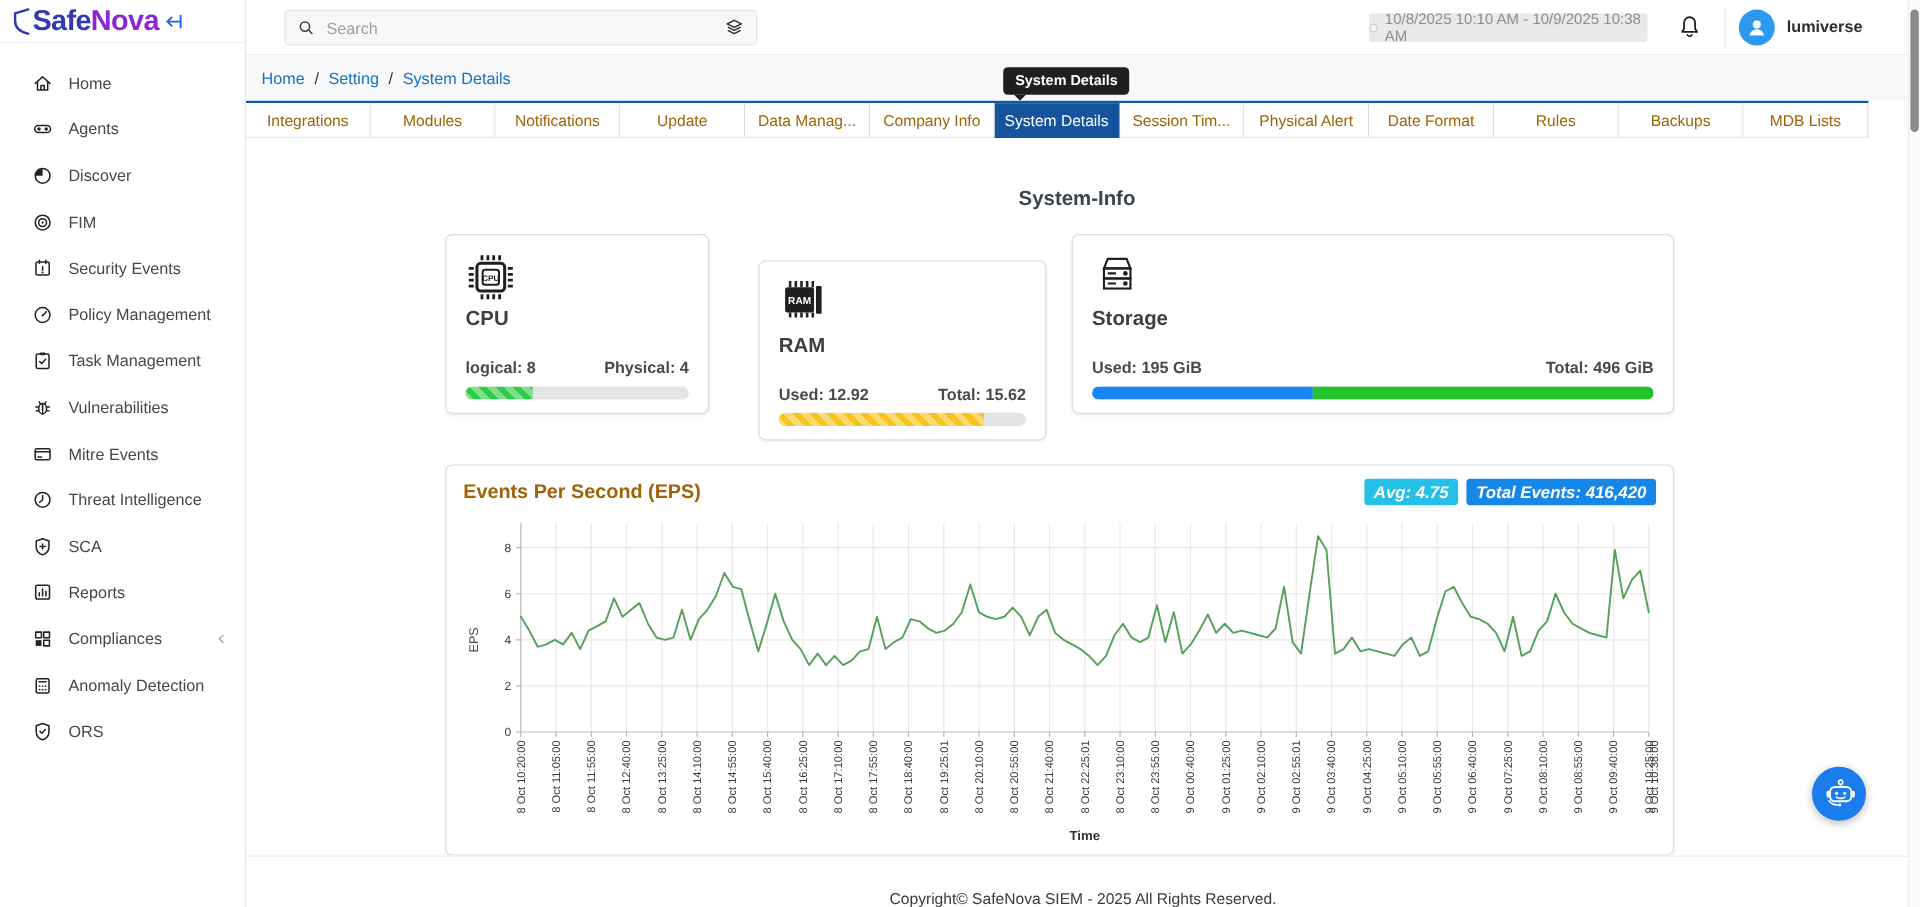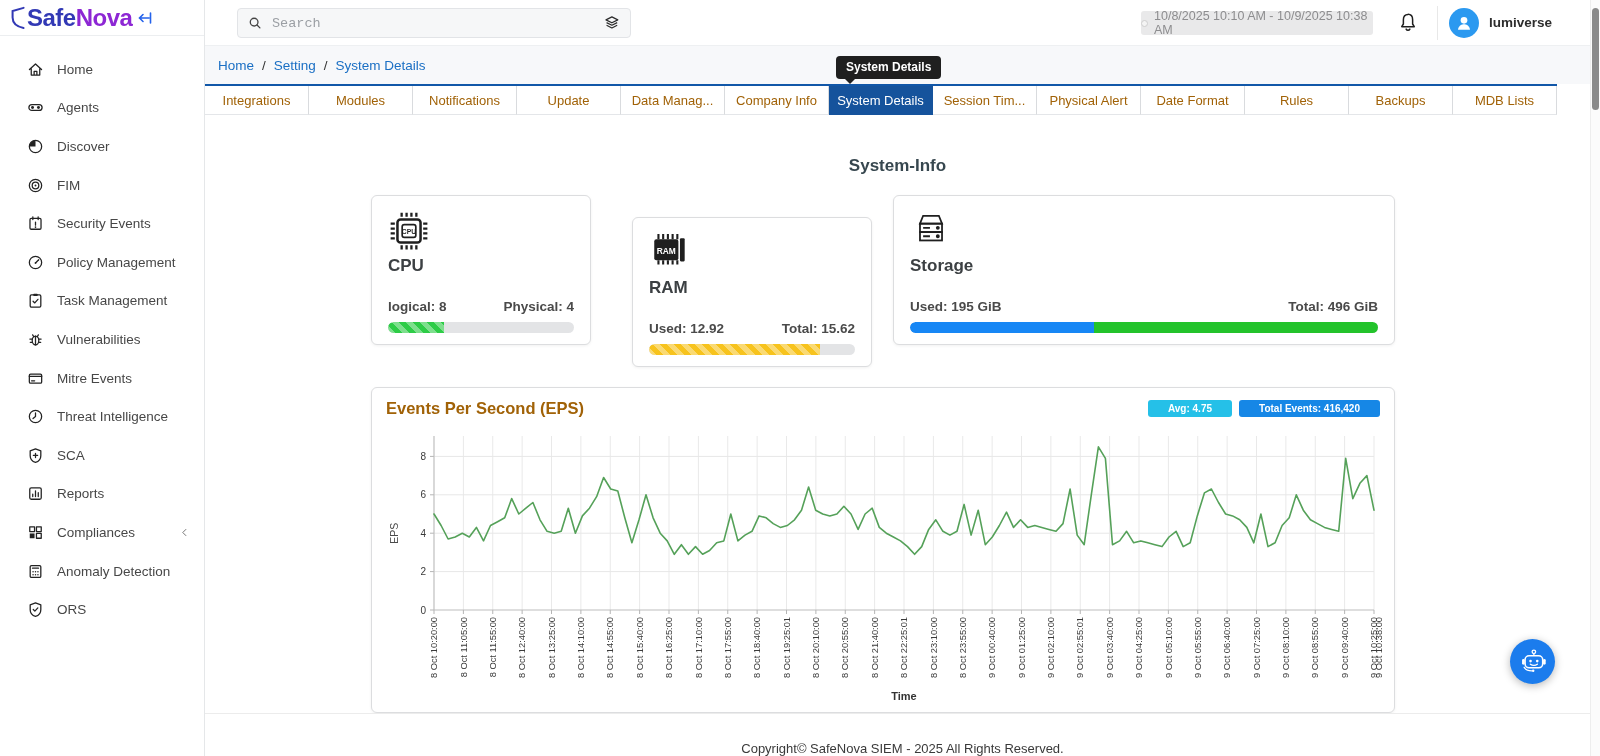--- a/index.html
+++ b/index.html
@@ -16,21 +16,21 @@
   .collapse-btn { margin-left:4px; display:flex; align-items:center; cursor:pointer; }
   .nav { padding-top:14px; }
   .side-item { display:flex; align-items:center; gap:13px; height:38.6px; padding:0 14px 0 27px; color:#474747; font-size:13.5px; cursor:pointer; }
   .side-item .icn { width:17px; height:17px; color:#232323; display:flex; flex:0 0 auto; }
   .side-item .icn svg { width:17px; height:17px; }
   .side-chev { margin-left:auto; color:#5a5a5a; display:flex; }
 
   
   .topbar { position:absolute; left:205px; top:0; width:1385px; height:46px; background:#fff; border-bottom:1px solid #eef0f2; z-index:5; }
   .search-box { position:absolute; left:32px; top:8px; width:394px; height:30px; background:#f6f7f8; border:1px solid #e2e4e7; border-radius:4px; display:flex; align-items:center; padding:0 10px; gap:8px; }
-  .search-box input { border:none; background:transparent; outline:none; font-size:13.5px; color:#b91c1c; width:100%;font-family:Liberation Mono, monospace; }
+  .search-box input { border:none; background:transparent; outline:none; font-size:13.5px; color:#b91c1c; width:100%; }
   .search-box input::placeholder { color:#9b9fa4; }
   .date-pill { position:absolute; left:936px; top:11px; width:232px; height:24px; background:#e9e9ea; border-radius:3px; display:flex; align-items:center; justify-content:center; gap:6px; font-size:12.5px; color:#8d8d8f; cursor:pointer; }
   .pill-dot { width:7px; height:7px; border-radius:50%; border:1px solid #cfcfcf; background:#f4f4f4; flex:0 0 auto; }
   .bell { position:absolute; left:1193px; top:12px; width:20px; height:22px; color:#1f1f1f; cursor:pointer; }
   .top-divider { position:absolute; left:1232px; top:6px; height:34px; border-left:1px solid #e8e8e8; }
   .avatar { position:absolute; left:1244px; top:8px; width:30px; height:30px; border-radius:50%; background:#2b99f0; display:flex; align-items:center; justify-content:center; cursor:pointer; }
   .username { position:absolute; left:1284px; top:15px; font-size:13.5px; font-weight:600; color:#2d2d2d; }
 
   
   .breadcrumb-row { position:absolute; left:205px; top:46px; width:1385px; height:38px; background:#f7f8fa; display:flex; align-items:center; padding-left:13px; font-size:13.5px; z-index:2; }
@@ -55,21 +55,21 @@
   .stats { display:flex; justify-content:space-between; margin-top:23px; font-size:13.5px; font-weight:bold; color:#4a4a4a; }
   .bar { margin-top:8px; height:11px; background:#e3e4e6; border-radius:6px; overflow:hidden; display:flex; }
   .bar .seg { height:100%; border-radius:6px 0 0 6px; }
   .bar .seg + .seg { border-radius:0; }
   .seg.striped { background-image:repeating-linear-gradient(45deg, rgba(255,255,255,.38) 0 5px, rgba(255,255,255,0) 5px 10px); }
 
   .eps-card { position:absolute; left:371px; top:387px; width:1024px; height:326px; background:#fff; border:1px solid #dcdddf; border-radius:6px; box-shadow:0 1px 3px rgba(0,0,0,.06); }
   .eps-head { position:absolute; left:14px; right:14px; top:11px; display:flex; align-items:center; }
   .eps-title { font-size:16.5px; font-weight:bold; color:#a16207; }
   .badges { margin-left:auto; display:flex; gap:7px; }
-  .badge { font-size:10px; font-weight:bold; color:#fff; padding:3px 20px; border-radius:3px; white-space:nowrap; }
+  .badge { font-size:14px; font-weight:bold; color:#fff; padding:3px 8px; border-radius:3px; white-space:nowrap;font-style:italic; }
   #eps-chart { position:absolute; left:10px; top:40px; width:1004px; height:280px; }
 
   .footer { position:absolute; left:205px; top:713px; width:1395px; height:43px; background:#fff; border-top:1px solid #ececec; display:flex; justify-content:center; padding-top:27px; font-size:13px; color:#3a3a3a; z-index:3; }
 
   .chatbot { position:absolute; left:1510px; top:639px; width:45px; height:45px; border-radius:50%; background:#1b7ced; border:none; display:flex; align-items:center; justify-content:center; box-shadow:0 2px 8px rgba(0,0,0,.28); cursor:pointer; z-index:9; }
 
   .scrollbar { position:absolute; right:0; top:0; width:10px; height:756px; background:#fbfbfb; border-left:1px solid #ededed; z-index:10; }
   .scroll-thumb { position:absolute; left:1px; top:8px; width:7px; height:102px; background:#8a8a8a; border-radius:4px; }
 </style>
 </head>

